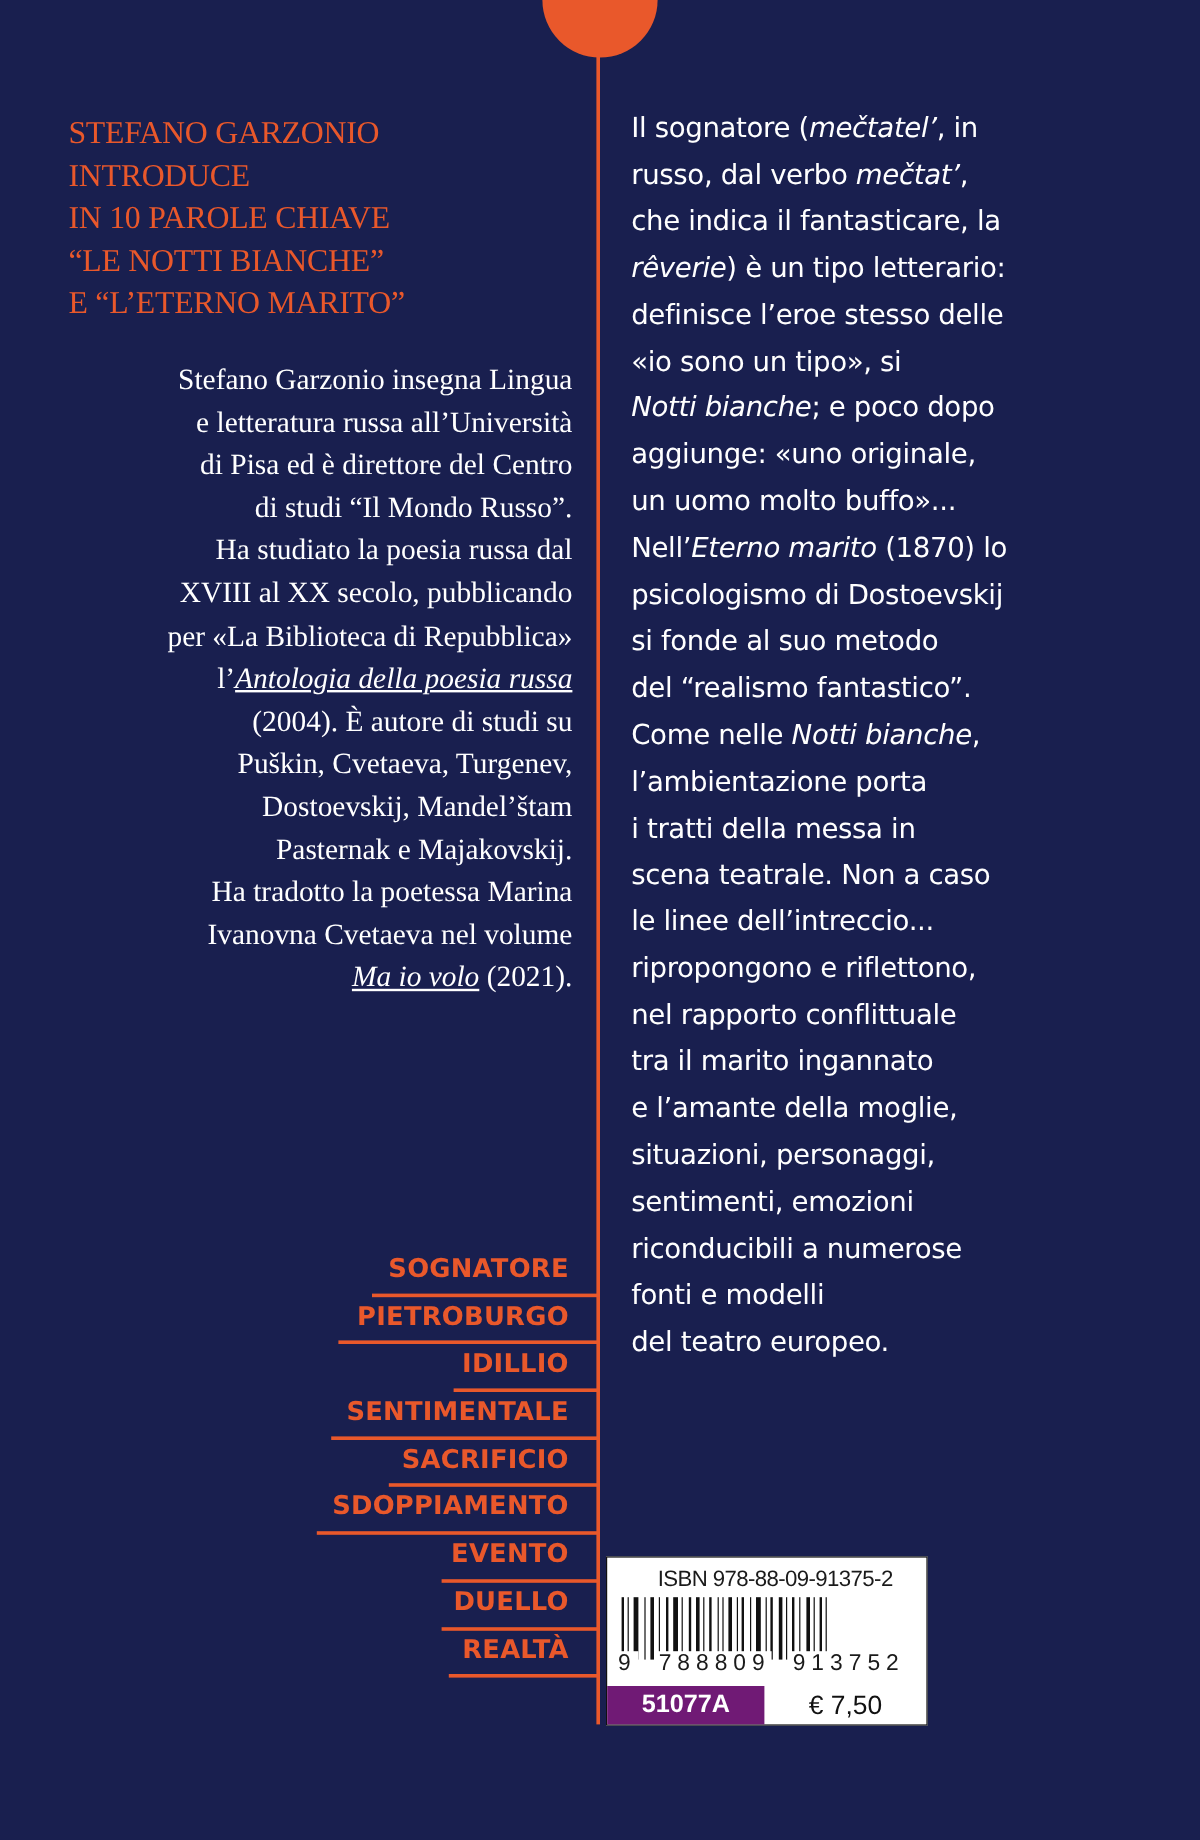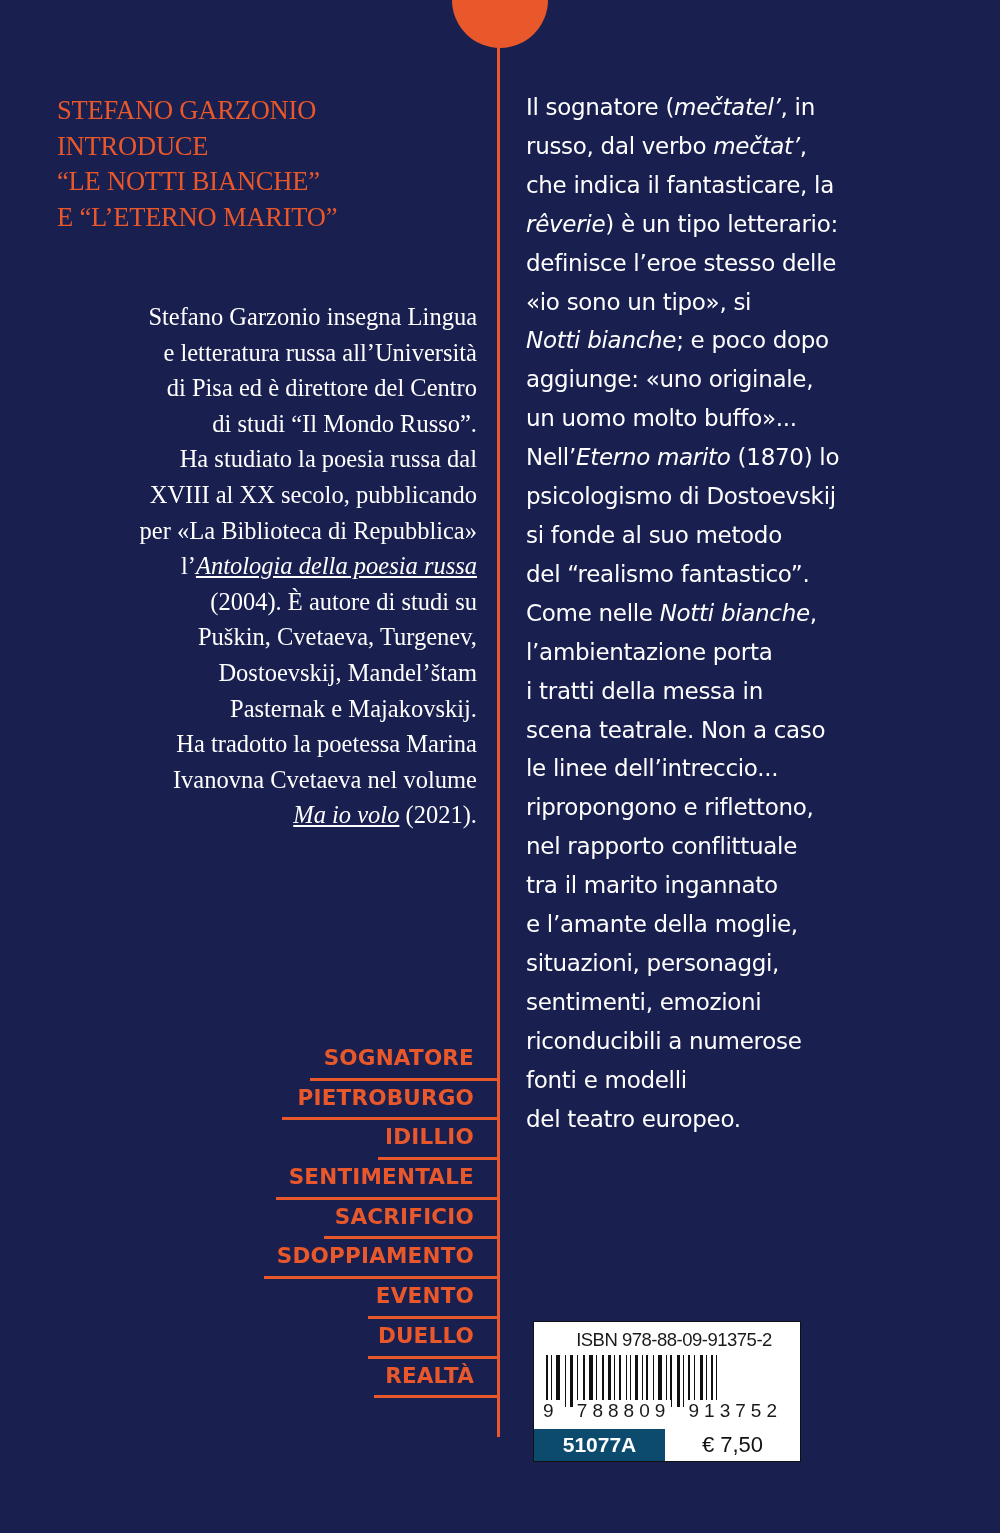--- a/index.html
+++ b/index.html
@@ -51,58 +51,59 @@
   .kw-label {
     position:absolute; right:26px; top:2px;
     color:#e9582b; font-family:"DejaVu Sans", sans-serif;
     font-weight:bold; font-size:21.5px; letter-spacing:0.2px;
     white-space:nowrap;
   }
   .kw-rule {
     position:absolute; right:0; bottom:2px; height:3px; background:#e9582b;
   }
   .barcode-box {
-    position:absolute; left:533px; top:1297px; width:266px; height:139px;
+    position:absolute; left:505px; top:1297px; width:266px; height:139px;
     background:#ffffff; border:1px solid #111;
-    font-family:"Liberation Sans", sans-serif; color:#1a1a1a;margin-top:24px;
+    font-family:"Liberation Sans", sans-serif; color:#1a1a1a;
   }
   .isbn {
     position:absolute; top:7px; left:0; right:0; text-align:center;
     font-size:18.5px; letter-spacing:-0.5px; padding-left:14px;
   }
   .bars {
     position:absolute; left:12px; top:33px; width:236px; height:60px;
     display:flex; align-items:flex-start;
   }
   .bars span { display:block; background:#111; height:52px; }
   .bars span.g { height:62px; }
   .digits {
     position:absolute; top:78px; left:8px; right:8px;
     font-size:19px; letter-spacing:5px; white-space:nowrap;
   }
   .digits span { background:#fff; padding:0 1px; }
   .code-cell {
     position:absolute; left:0; top:107px; width:131px; height:32px;
-    background:#0c4a6e; color:#fff; font-weight:bold;
+    background:#701a75; color:#fff; font-weight:bold;
     font-size:21px; line-height:32px; text-align:center;
   }
   .price-cell {
     position:absolute; left:131px; top:107px; width:135px; height:32px;
     color:#111; font-size:22px; line-height:32px; text-align:center;
   }
 </style>
 </head>
 <body>
 
 <div class="circle"></div>
 <div class="vline"></div>
 
 <div class="headline">
   <div>STEFANO GARZONIO</div>
   <div>INTRODUCE</div>
+  <div>IN 10 PAROLE CHIAVE</div>
   <div>“LE NOTTI BIANCHE”</div>
   <div>E “L’ETERNO MARITO”</div>
 </div>
 
 <div class="bio">
   <div>Stefano Garzonio insegna Lingua</div>
   <div>e letteratura russa all’Università</div>
   <div>di Pisa ed è direttore del Centro</div>
   <div>di studi “Il Mondo Russo”.</div>
   <div>Ha studiato la poesia russa dal</div>

